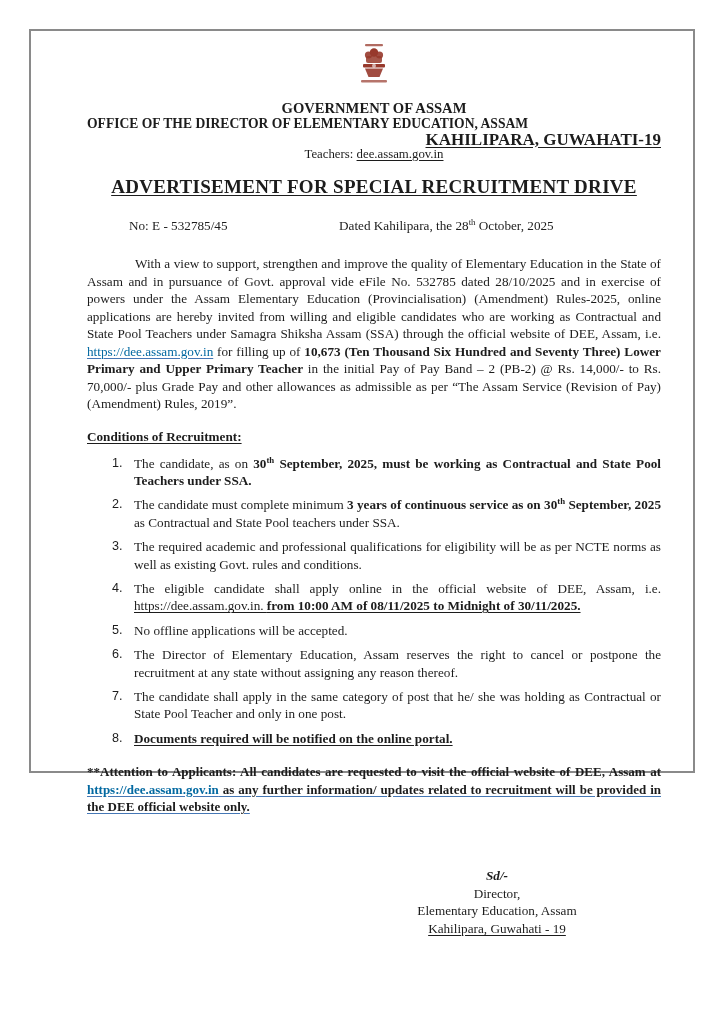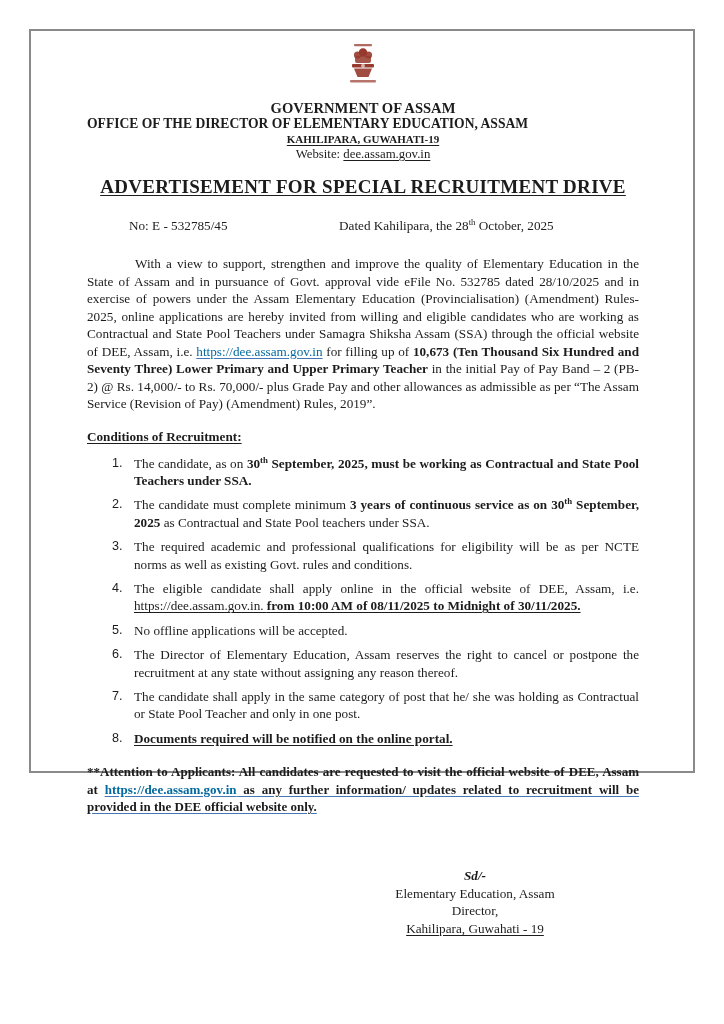--- a/index.html
+++ b/index.html
@@ -1,22 +1,22 @@
 <!DOCTYPE html>
 <html><head>
 <meta charset="utf-8">
 <style>
   html,body{margin:0;padding:0;background:#ffffff;}
   body{width:724px;height:1024px;position:relative;font-family:"Liberation Serif","DejaVu Serif",serif;color:#1c1c1c;}
   .page{position:absolute;left:29px;top:29px;width:666px;height:744px;box-sizing:border-box;
-        border:2px solid #8a8a8a;background:#ffffff;padding:10px 54px 0 56px;}
+        border:2px solid #8a8a8a;background:#ffffff;padding:10px 32px 0 56px;}
   .emblem-wrap{text-align:center;margin-top:2px;}
   .h1{text-align:center;font-weight:bold;font-size:14.6px;margin-top:3px;line-height:16px;}
   .h2{text-align:left;font-weight:bold;font-size:13.6px;line-height:15.5px;}
-  .h3{text-align:center;font-weight:bold;font-size:11px;line-height:15px;text-decoration:underline;text-underline-offset:2px;}
+  .h3{text-align:right;font-weight:bold;font-size:17px;line-height:15px;text-decoration:underline;text-underline-offset:2px;}
   .web{text-align:center;font-size:12.8px;line-height:14.5px;}
   .doc-title{text-align:center;font-weight:bold;font-size:19px;letter-spacing:.3px;margin-top:15px;
              text-decoration:underline;text-underline-offset:2px;}
   .refline{position:relative;margin-top:20px;height:18px;font-size:13.2px;}
   .refline .refno{position:absolute;left:42px;}
   .refline .refdate{position:absolute;left:252px;}
   p.intro{margin:19px 0 0 0;text-align:justify;font-size:13.2px;line-height:17.5px;text-indent:48px;}
   .cond-head{margin-top:16px;font-weight:bold;font-size:13.2px;text-decoration:underline;text-underline-offset:2px;}
   .list{margin-top:10px;padding-left:25px;}
   .item{display:flex;margin-bottom:7px;font-size:13.2px;line-height:17.4px;}
@@ -47,21 +47,21 @@
       <rect x="9" y="21" width="22" height="3.4" rx="1" fill="#97392c"></rect>
       <circle cx="20" cy="22.7" r="2" fill="#ffffff" opacity="0.6"></circle>
       <path d="M11 25.5 L29 25.5 L25.5 34 L14.5 34 Z" fill="#97392c" opacity="0.9"></path>
       <rect x="7" y="37" width="26" height="2.4" rx="1" fill="#97392c" opacity="0.7"></rect>
     </svg>
   </div>
 
   <div class="h1">GOVERNMENT OF ASSAM</div>
   <div class="h2">OFFICE OF THE DIRECTOR OF ELEMENTARY EDUCATION, ASSAM</div>
   <div class="h3">KAHILIPARA, GUWAHATI-19</div>
-  <div class="web"><span>Website: </span><span class="u">dee.assam.gov.in</span></div>
+  <div class="web"><span>Teachers: </span><span class="u">dee.assam.gov.in</span></div>
 
   <div class="doc-title">ADVERTISEMENT FOR SPECIAL RECRUITMENT DRIVE</div>
 
   <div class="refline">
     <span class="refno">No: E - 532785/45</span>
     <span class="refdate"><span>Dated Kahilipara, the 28</span><sup>th</sup><span> October, 2025</span></span>
   </div>
 
   <p class="intro"><span>With a view to support, strengthen and improve the quality of Elementary Education in the State of Assam and in pursuance of Govt. approval vide eFile No. 532785 dated 28/10/2025 and in exercise of powers under the Assam Elementary Education (Provincialisation) (Amendment) Rules-2025, online applications are hereby invited from willing and eligible candidates who are working as Contractual and State Pool Teachers under Samagra Shiksha Assam (SSA) through the official website of DEE, Assam, i.e. </span><span class="link">https://dee.assam.gov.in</span><span> for filling up of </span><b>10,673 (Ten Thousand Six Hundred and Seventy Three) Lower Primary and Upper Primary Teacher</b><span> in the initial Pay of Pay Band – 2 (PB-2) @ Rs. 14,000/- to Rs. 70,000/- plus Grade Pay and other allowances as admissible as per “The Assam Service (Revision of Pay) (Amendment) Rules, 2019”.</span></p>
 
@@ -108,18 +108,18 @@
       <span class="num">8.</span>
       <span class="txt bu">Documents required will be notified on the online portal.</span>
     </div>
 
   </div>
 
   <p class="attention"><span>**Attention to Applicants: All candidates are requested to visit the official website of DEE, Assam at </span><span class="link b">https://dee.assam.gov.in</span><span class="blue-u">  as any further information/ updates related to recruitment will be provided in the DEE official website only.</span></p>
 
   <div class="sig">
     <div class="sd">Sd/-</div>
+    <div>Director,</div>
     <div>Elementary Education, Assam</div>
-    <div>Director,</div>
     <div class="u">Kahilipara, Guwahati - 19</div>
   </div>
 
 </div>
 
 </body></html>

